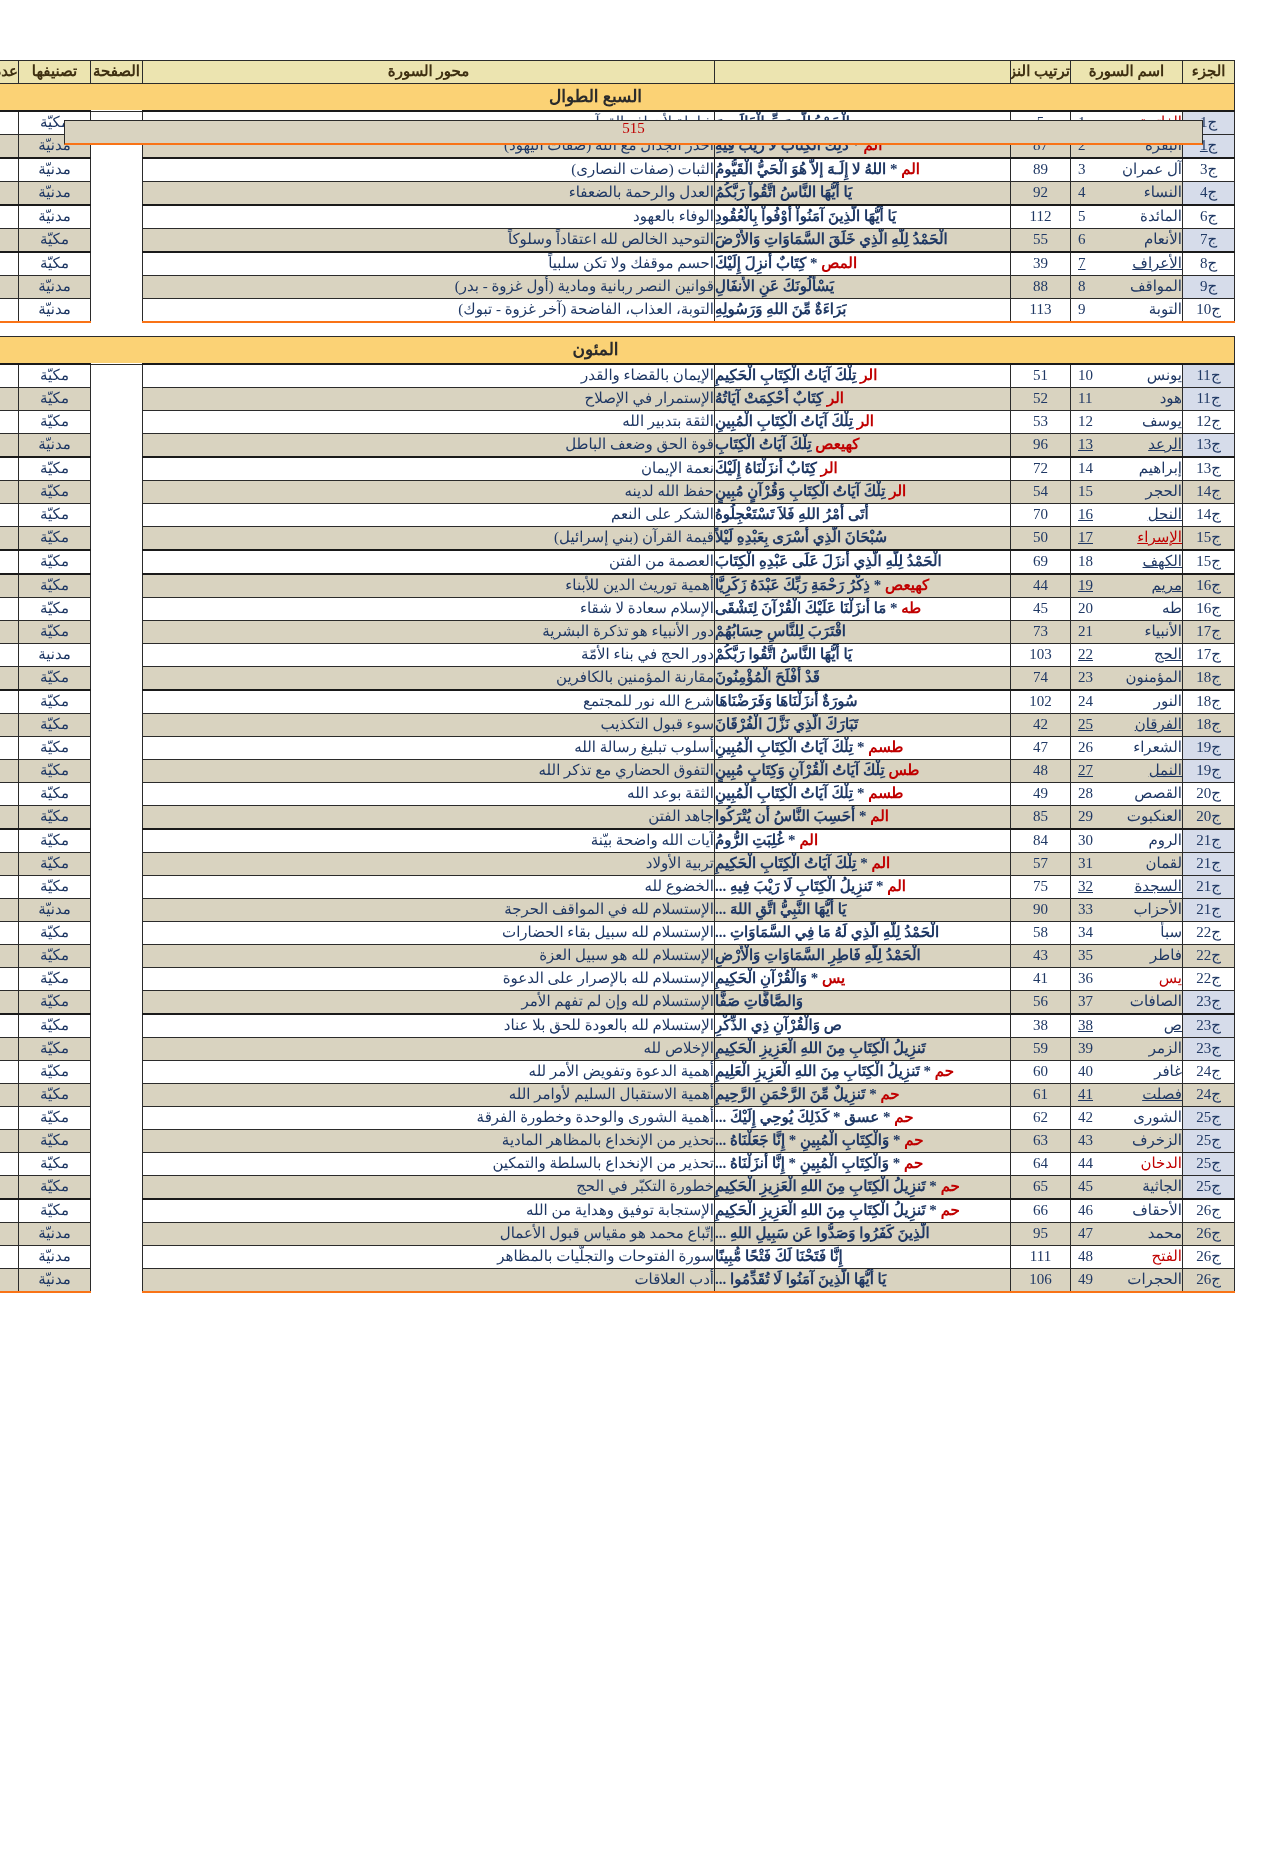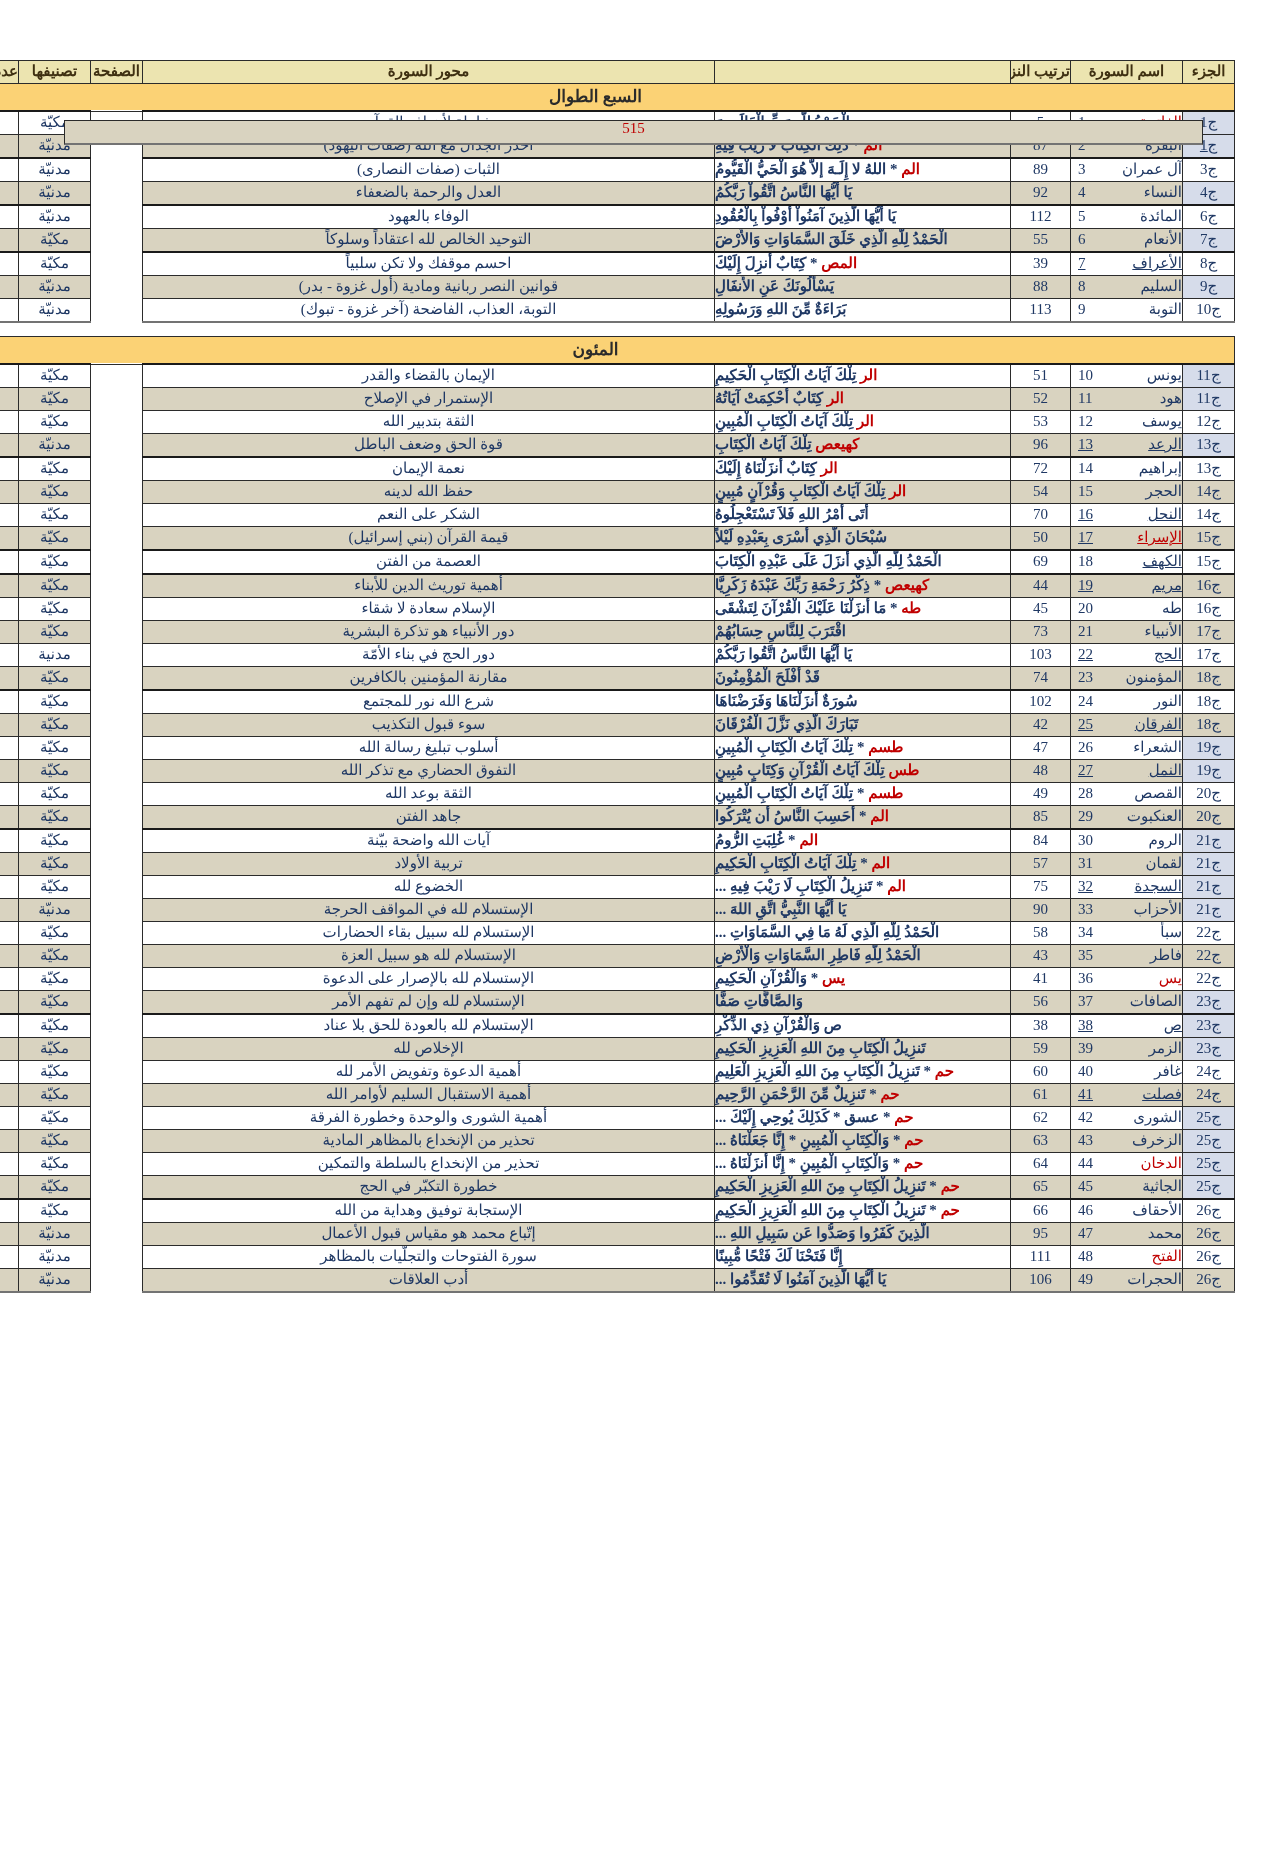--- a/index.html
+++ b/index.html
@@ -109,21 +109,20 @@
     text-align: left;
     padding-left: 5px;
     font-size: 14.5px;
     font-weight: bold;
     color: #1f3864;
     direction: rtl;
   }
   td.verse .muq { color: #c00000; }
 
   td.theme {
-    text-align: center;
     font-size: 14.5px;
     color: #1f3864;
     white-space: nowrap;
   }
 
   td.page {
     text-align: center;
     font-size: 15px;
   }
   td.cls {
@@ -135,21 +134,21 @@
     text-align: center;
     font-size: 15px;
   }
 
   .red { color: #c00000 !important; }
   .ul  { text-decoration: underline; }
 
   
   tr.blk td { border-top: 2px solid #1a1a1a; }
   thead td { border: 1px solid #2b2b2b; }
-  tr.lastrow td { border-bottom: 2px solid #737373; }
+  tr.lastrow td { border-bottom: 2px solid #f97316; }
 </style>
 </head>
 <body>
 
 <div class="page">
   <table class="quran">
     <colgroup>
       <col class="c-juz">
         <col class="c-name">
         <col class="c-order">
@@ -240,21 +239,21 @@
           <td class="name"><span class="snum ul">7</span><span class="sname ul">الأعراف</span></td>
           <td class="order">39</td>
           <td class="verse"><span class="muq">المص </span><span>* كِتَابٌ أُنزِلَ إِلَيْكَ</span></td>
           <td class="theme">احسم موقفك ولا تكن سلبياً</td>
           <td class="page red">151</td>
           <td class="cls">مكيّة</td>
           <td class="ayat">206</td>
         </tr>
         <tr class="r alt">
           <td class="juz shade"><span>ج9</span></td>
-          <td class="name"><span class="snum">8</span><span class="sname">السليم</span></td>
+          <td class="name"><span class="snum">8</span><span class="sname">المواقف</span></td>
           <td class="order">88</td>
           <td class="verse"><span>يَسْأَلُونَكَ عَنِ الأَنفَالِ</span></td>
           <td class="theme">قوانين النصر ربانية ومادية (أول غزوة - بدر)</td>
           <td class="page red">177</td>
           <td class="cls">مدنيّة</td>
           <td class="ayat">75</td>
         </tr>
         <tr class="r lastrow">
           <td class="juz"><span>ج10</span></td>
           <td class="name"><span class="snum">9</span><span class="sname">التوبة</span></td>

